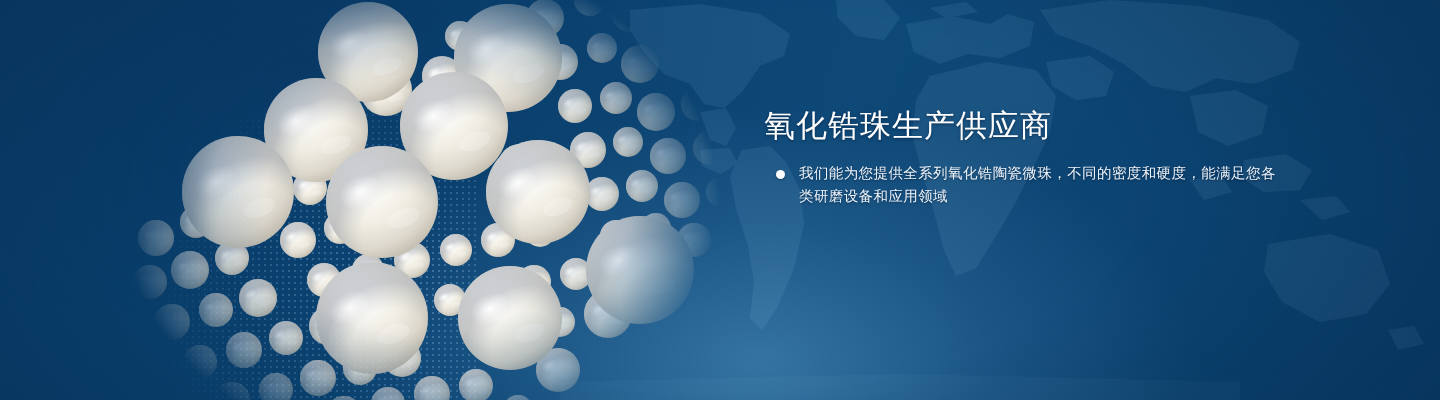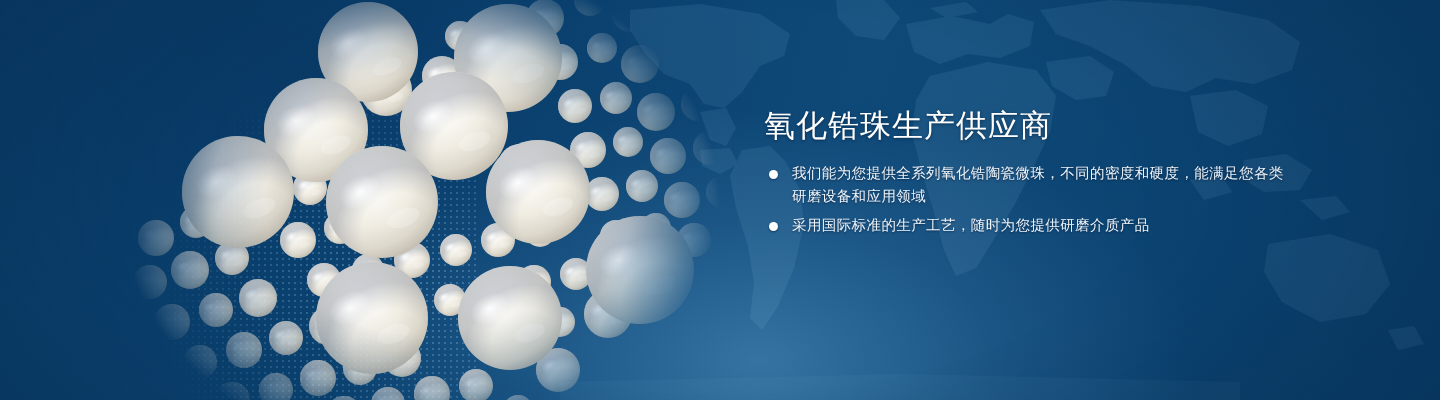--- a/index.html
+++ b/index.html
@@ -95,21 +95,21 @@
     font-size: 31px;
     line-height: 40px;
     letter-spacing: 1px;
     font-weight: normal;
     margin: 0 0 16px 0;
     text-shadow: 0 1px 3px rgba(0,20,45,0.55);
     white-space: nowrap;
   }
   .bullets {
     list-style: none;
-    margin: 0;
+    margin: 7px;
     padding: 0;
   }
   .bullet-row {
     position: relative;
     padding-left: 28px;
     margin-bottom: 6px;
   }
   .bullet-dot {
     position: absolute;
     left: 5px;
@@ -305,21 +305,17 @@
     <h1 class="headline">氧化锆珠生产供应商</h1>
 
     <ul class="bullets">
 
       <li class="bullet-row">
         <span class="bullet-dot"></span>
         <span class="bullet-text">我们能为您提供全系列氧化锆陶瓷微珠，不同的密度和硬度，能满足您各类研磨设备和应用领域</span>
       </li>
 
 
-      <li class="bullet-row">
-        <span class="bullet-dot"></span>
-        <span class="bullet-text">采用国际标准的生产工艺，随时为您提供研磨介质产品</span>
-      </li>
 
     </ul>
   </div>
 
 </div>
 
 </body></html>

